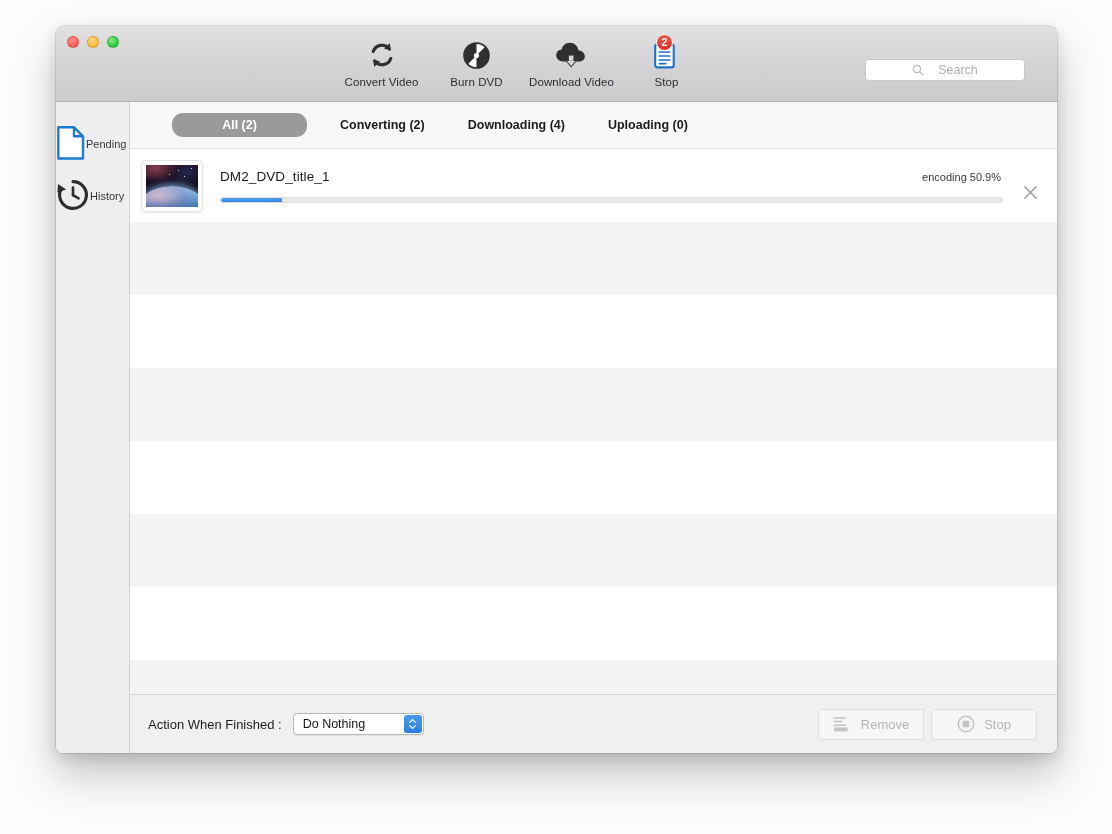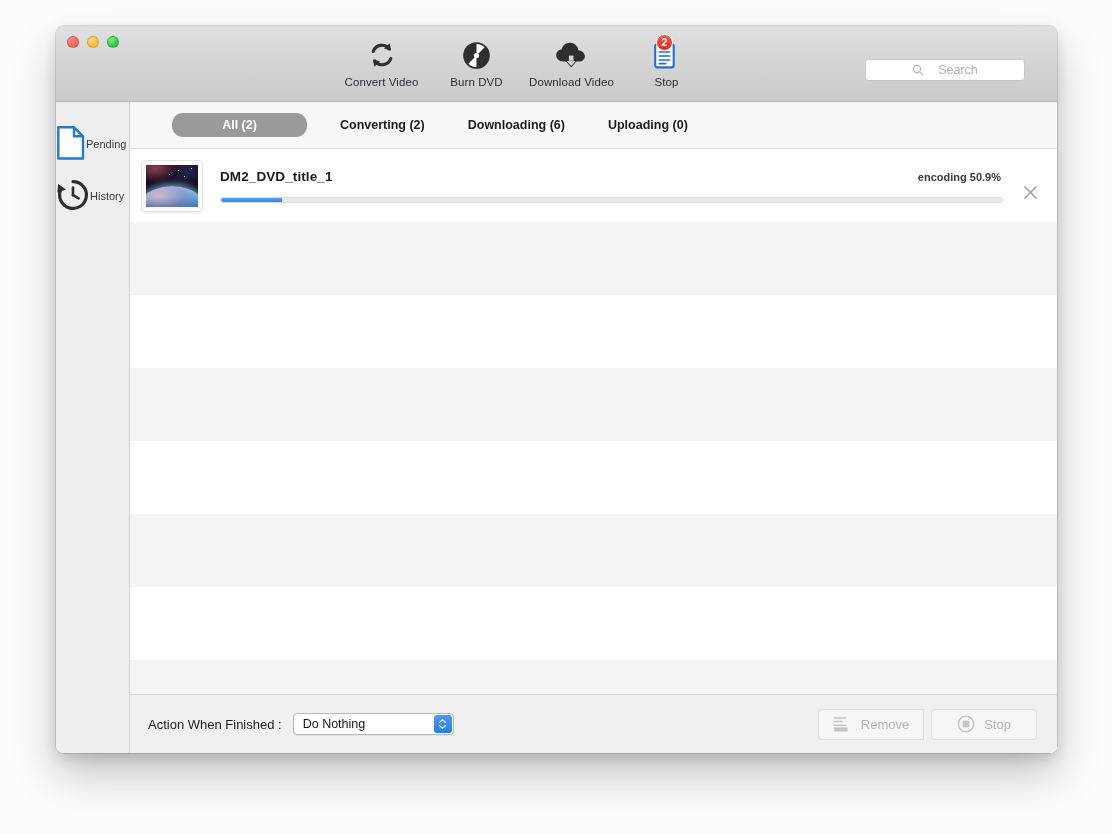--- a/index.html
+++ b/index.html
@@ -194,21 +194,20 @@
   
   .tasklist {
     flex: 1;
     min-height: 0;
     overflow: hidden;
     position: relative;
   }
   .row {
     height: 73px;
     position: relative;
-    font-weight: bold;
   }
   .row.odd  { background: #f4f4f4; }
   .row.even { background: #ffffff; }
 
   .task-row {
     display: flex;
     align-items: center;
     height: 100%;
     padding: 0 14px 0 11px;
   }
@@ -316,21 +315,21 @@
     display: flex;
     align-items: center;
     padding: 0 20px 0 18px;
   }
   .bb-label {
     font-size: 13px;
     color: #1c1c1c;
   }
   .select {
     margin-left: 11px;
-    width: 161px;
+    width: 131px;
     height: 22px;
     background: #ffffff;
     border: 1px solid #b9b9b9;
     border-radius: 4px;
     display: flex;
     align-items: center;
     position: relative;
     box-shadow: 0 1px 1px rgba(0,0,0,0.06);
   }
   .select-val {
@@ -491,21 +490,21 @@
         <div class="side-label">History</div>
       </div>
 
     </div>
 
     <div class="content">
 
       <div class="tabbar">
         <div class="tab active">All (2)</div>
         <div class="tab">Converting (2)</div>
-        <div class="tab">Downloading (6)</div>
+        <div class="tab">Downloading (4)</div>
         <div class="tab">Uploading (0)</div>
       </div>
 
       <div class="tasklist">
 
         <div class="row even">
           <div class="task-row">
 
             <div class="thumb">
               <div class="thumb-inner">

